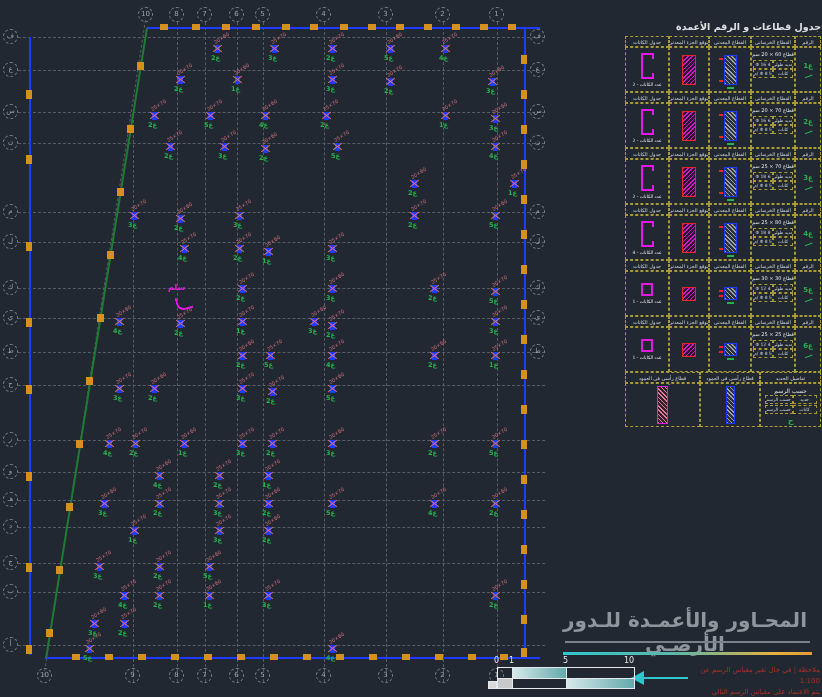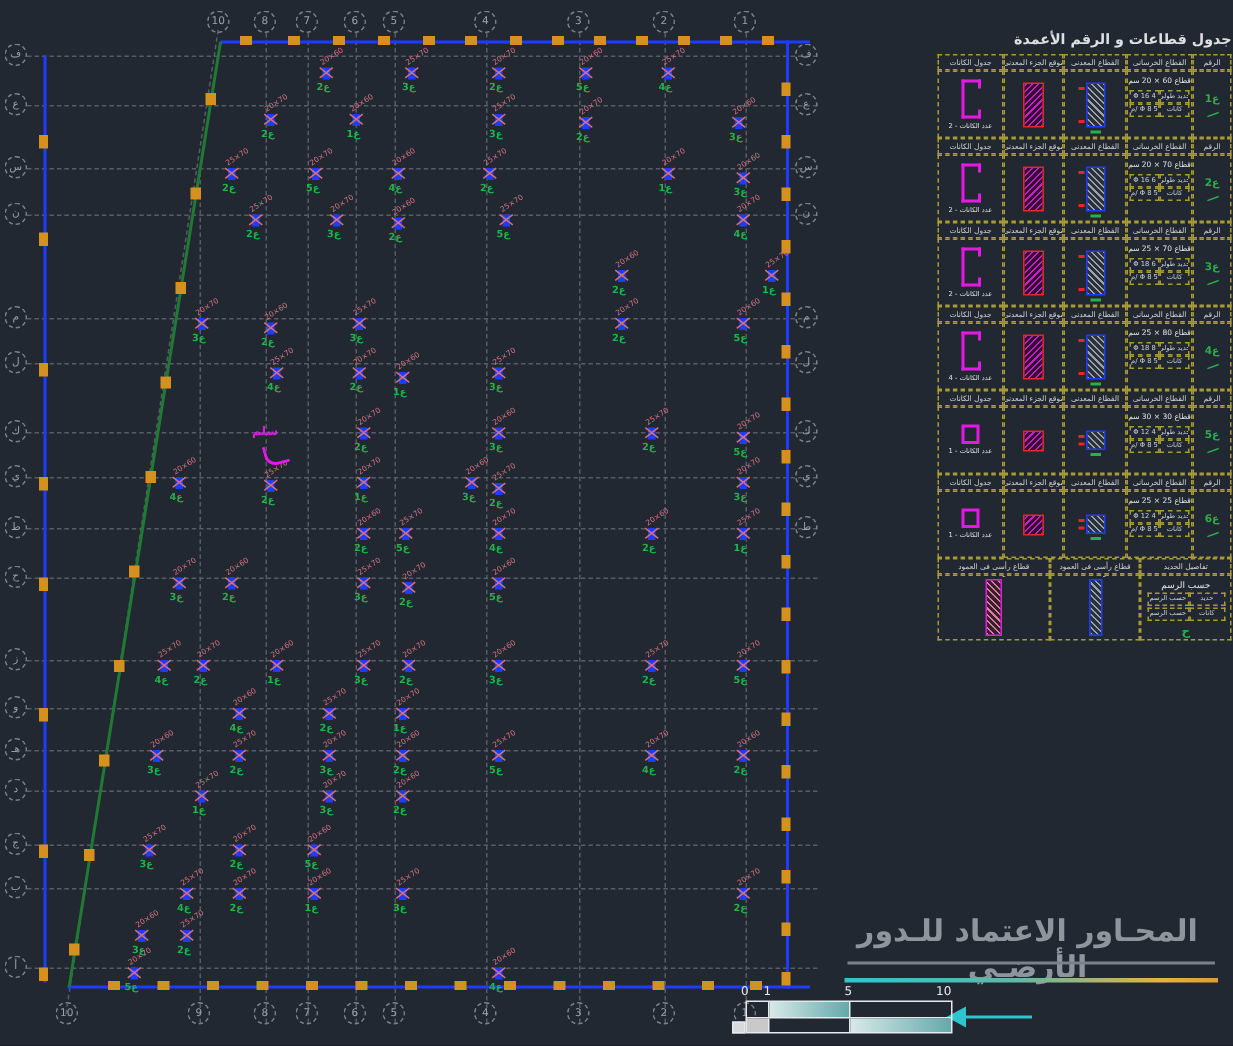--- a/index.html
+++ b/index.html
@@ -1088,24 +1088,28 @@
           <div class="shcell" style="width: 75px; height: 44px;">
             <div class="hatchpink" style="position: relative; width: 11px; height: 38px; border: 1.5px solid rgb(229, 25, 229);">
               <div style="position: absolute; left: -3px; bottom: -5px; width: 15px; height: 2px; background: rgb(37, 177, 75);"></div>
               <div style="position: absolute; left: 10px; top: -6px; width: 16px; height: 1px; background: rgb(223, 227, 230); transform: rotate(-20deg);"></div>
             </div>
           </div>
         </div>
       </div>
     </div>
 
-  <div id="main-title">المحـاور الاعتماد للـدور الأرضـي</div>
+  <div id="main-title">المحـاور والأعمـدة للـدور الأرضـي</div>
   <div id="title-underline"></div>
   <div id="title-gradline"></div>
 
+  <div id="note">
+    <div>ملاحظة | في حال تغير مقياس الرسم عن 1:100</div>
+    <div>يتم الاعتماد على مقياس الرسم التالي</div>
+  </div>
   <div id="note-arrow-line"></div>
   <div id="note-arrow-head"></div>
 
   <div class="scale-num" style="left:494px;">0</div>
   <div class="scale-num" style="left:509px;">1</div>
   <div class="scale-num" style="left:563px;">5</div>
   <div class="scale-num" style="left:624px;">10</div>
   <div id="scalebar">
     <div class="row">
       <div class="seg s1"></div>

